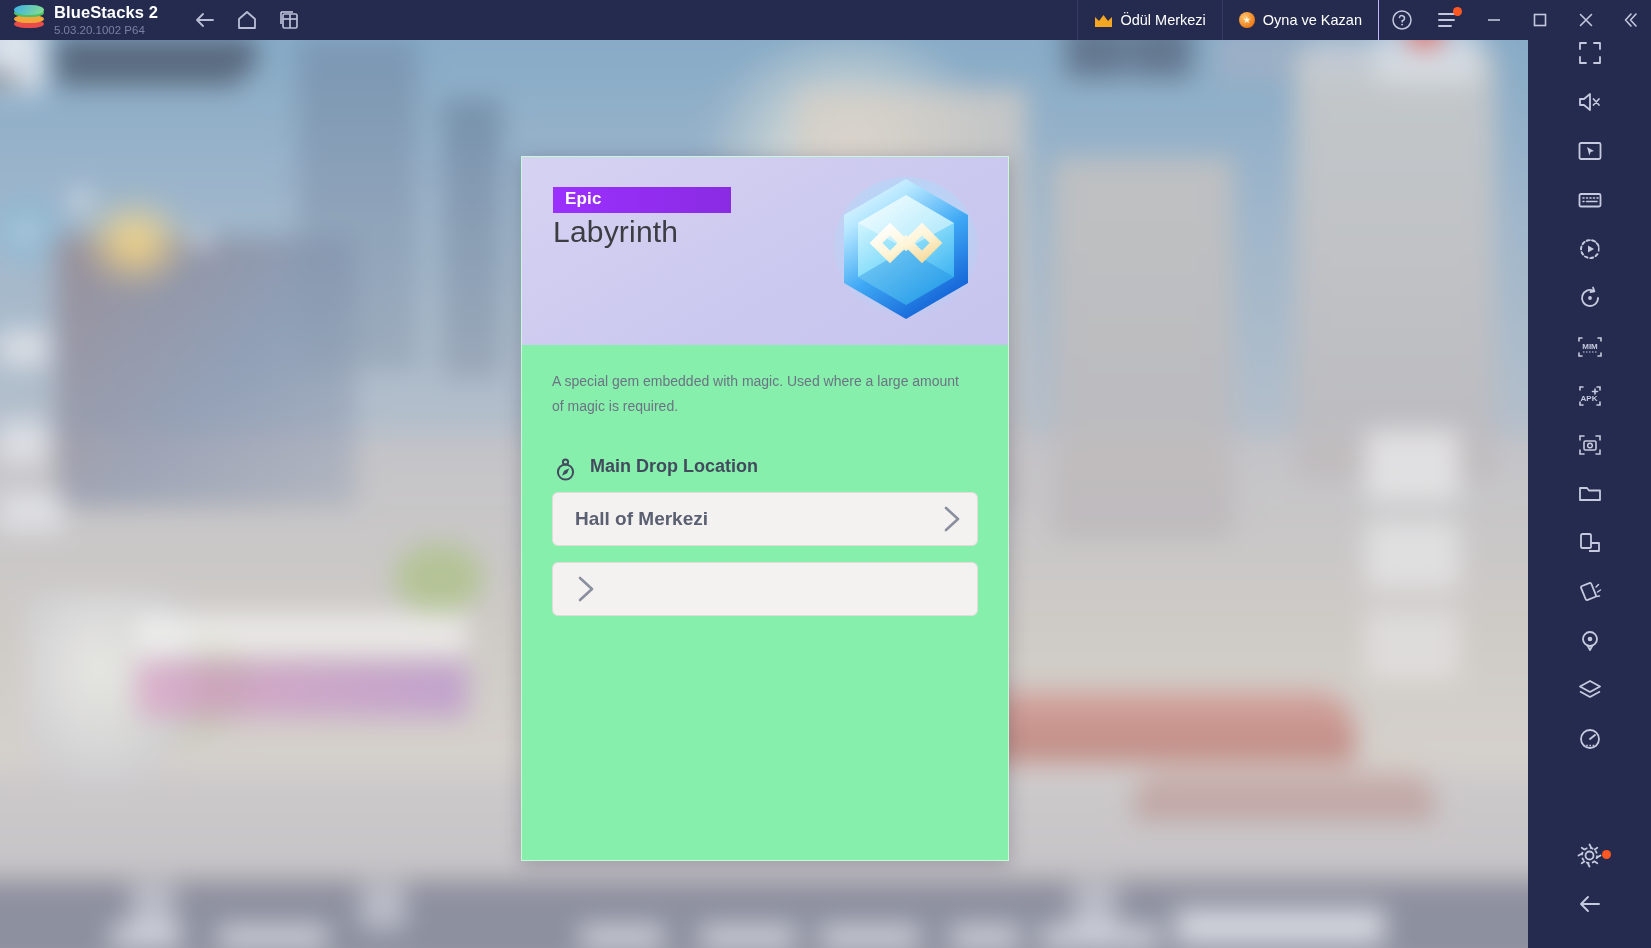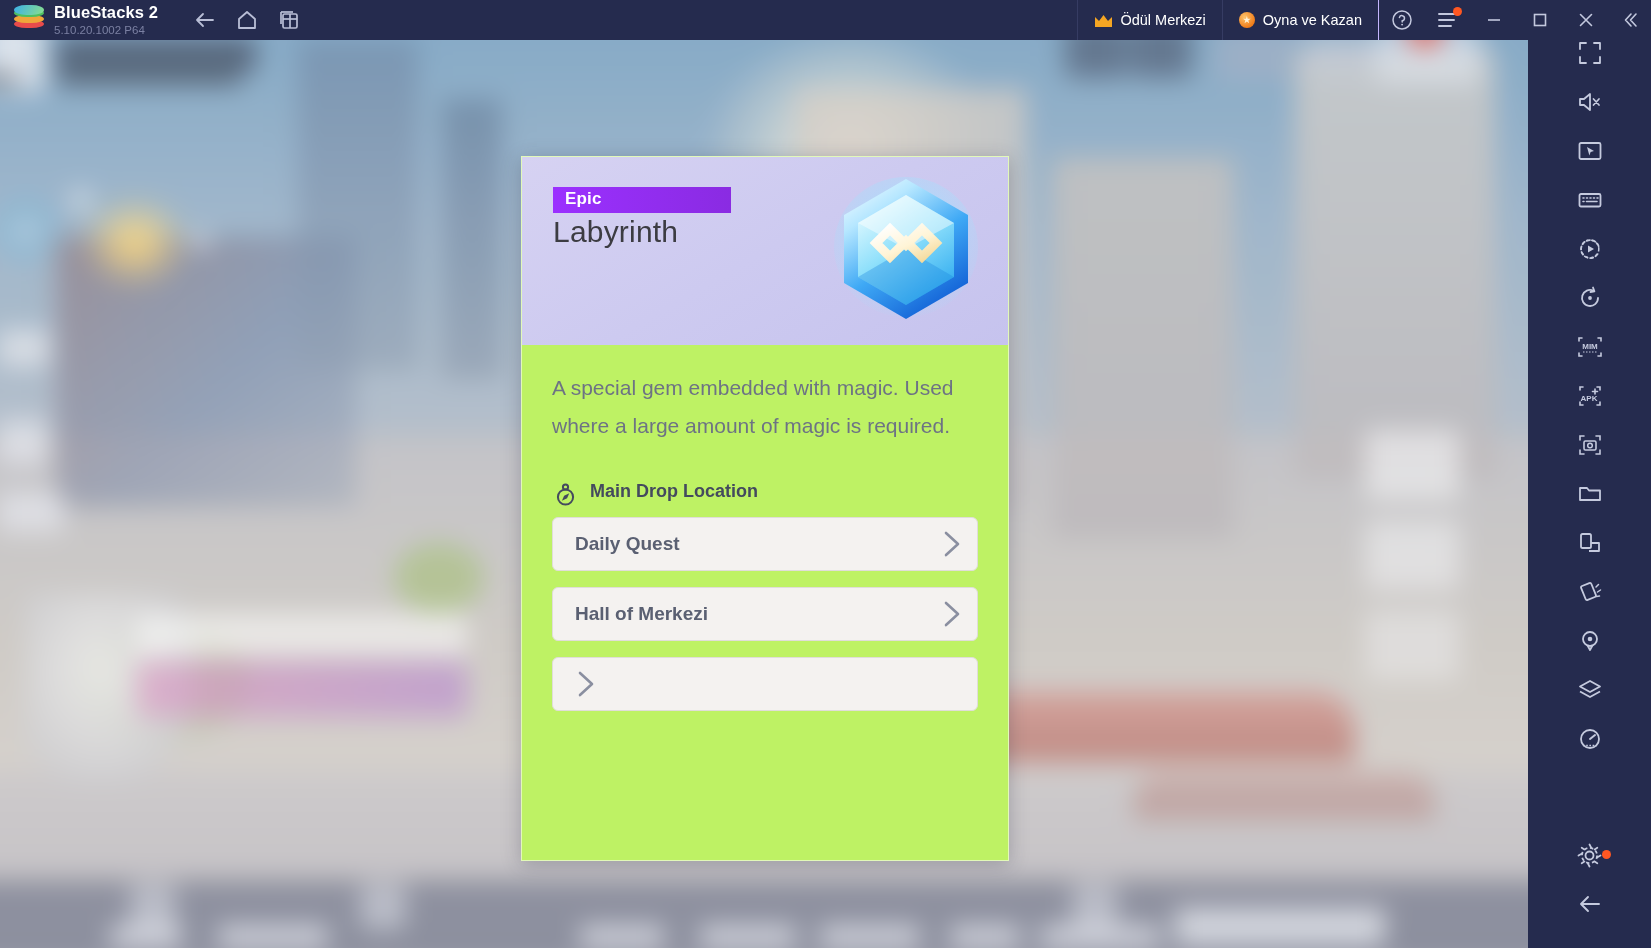--- a/index.html
+++ b/index.html
@@ -94,21 +94,21 @@
   .hud-rt2 { left: 1405px; top: 520px; width: 95px; height: 70px; background: rgba(238,238,240,.6); border-radius:6px;}
   .hud-rt3 { left: 1405px; top: 610px; width: 95px; height: 70px; background: rgba(238,238,240,.5); border-radius:6px;}
   .hud-bottom { left:0; bottom: 22px; width: 100%; height: 86px; background: rgba(96,103,130,.55); }
   .hud-bb { position:absolute; bottom: 40px; height: 22px; background: rgba(232,234,242,.75); border-radius:4px; }
   .hud-bi { position:absolute; bottom: 58px; height: 46px; width: 46px; background: rgba(232,234,242,.5); border-radius: 8px; }
   .hud-battlefront { position:absolute; bottom: 42px; left: 1215px; width: 210px; height: 38px; background: rgba(228,230,238,.8); border-radius:5px; }
 
   
   #dialog {
     position: absolute; left: 521px; top: 116px; width: 488px; height: 705px;
-    background: #bef264; z-index: 40;
+    background: #86efac; z-index: 40;
     box-shadow: 0 3px 18px rgba(40,40,60,.28);
     border: 1px solid rgba(255,255,255,.55);
   }
   #dlg-header {
     height: 188px; width: 100%;
     background: linear-gradient(150deg,#d6d2f2 0%, #cdcaf0 50%, #c6c3ee 100%);
     position: relative; overflow: hidden;
   }
   #rarity {
     position: absolute; left: 31px; top: 30px;
@@ -118,21 +118,21 @@
   }
   #item-name {
     position: absolute; left: 31px; top: 58px;
     font-size: 30px; color: #3c3c42; letter-spacing: .2px;
   }
   #gem {
     position: absolute; right: 22px; top: 12px; width: 160px; height: 160px;
   }
   #dlg-body { padding: 24px 30px 0 30px; }
   #desc {
-    font-size: 21px; line-height: 1.82; color: #6d7384; width: 420px;
+    font-size: 14px; line-height: 1.82; color: #6d7384; width: 420px;
   }
   #drop-head {
     display: flex; align-items: center; gap: 11px;
     margin-top: 32px; margin-bottom: 11px;
   }
   #drop-title { font-size: 18px; font-weight: bold; color: #444a5e; }
   .loc-row {
     height: 54px; background: #f4f2f0; border: 1px solid #e0ddd9; border-radius: 6px;
     display: flex; align-items: center; padding: 0 14px 0 22px;
     margin-bottom: 16px; cursor: pointer;
@@ -263,28 +263,20 @@
         <span style="display:flex;">
           <svg width="27" height="29" viewBox="0 0 27 29">
             <circle cx="13.5" cy="10" r="2.6" fill="none" stroke="#444a5e" stroke-width="2"></circle>
             <circle cx="13.5" cy="20" r="7.6" fill="none" stroke="#444a5e" stroke-width="2"></circle>
             <path d="M17.3 16.2 L15.1 21.2 L9.9 23.8 L12.1 18.8 Z" fill="#444a5e"></path>
           </svg>
         </span>
         <span id="drop-title">Main Drop Location</span>
       </div>
 
-      <div class="loc-row">
-        <span class="loc-label">Daily Quest</span>
-        <span class="chev">
-          <svg width="22" height="30" viewBox="0 0 22 30">
-              <path d="M5 4 L17 15 L5 26" fill="none" stroke="#8a8fa0" stroke-width="2.6" stroke-linecap="round" stroke-linejoin="round"></path>
-            </svg>
-        </span>
-      </div>
 
       <div class="loc-row">
         <span class="loc-label">Hall of Merkezi</span>
         <span class="chev">
           <svg width="22" height="30" viewBox="0 0 22 30">
               <path d="M5 4 L17 15 L5 26" fill="none" stroke="#8a8fa0" stroke-width="2.6" stroke-linecap="round" stroke-linejoin="round"></path>
             </svg>
         </span>
       </div>
 
@@ -303,21 +295,21 @@
 
   <div class="bs-logo">
     <div class="s s1"></div>
       <div class="s s2"></div>
       <div class="s s3"></div>
       <div class="s s4"></div>
   </div>
 
   <div class="bs-title-wrap">
     <div class="bs-name">BlueStacks 2</div>
-    <div class="bs-ver">5.10.20.1002  P64</div>
+    <div class="bs-ver">5.03.20.1002  P64</div>
   </div>
 
   <div id="tb-nav">
     <div class="tb-ico">
       <svg width="24" height="24" viewBox="0 0 24 24">
           <path d="M20 12 H4 M10 6 L4 12 L10 18" fill="none" stroke="currentColor" stroke-width="1.8" stroke-linecap="round" stroke-linejoin="round"></path>
         </svg>
     </div>
     <div class="tb-ico">
       <svg width="24" height="24" viewBox="0 0 24 24">

